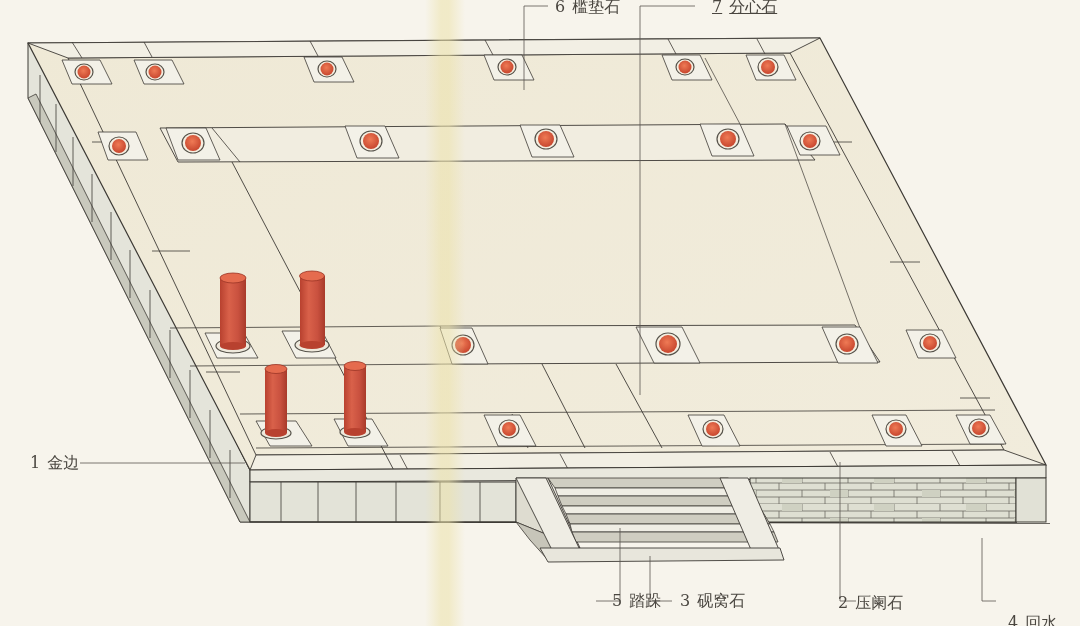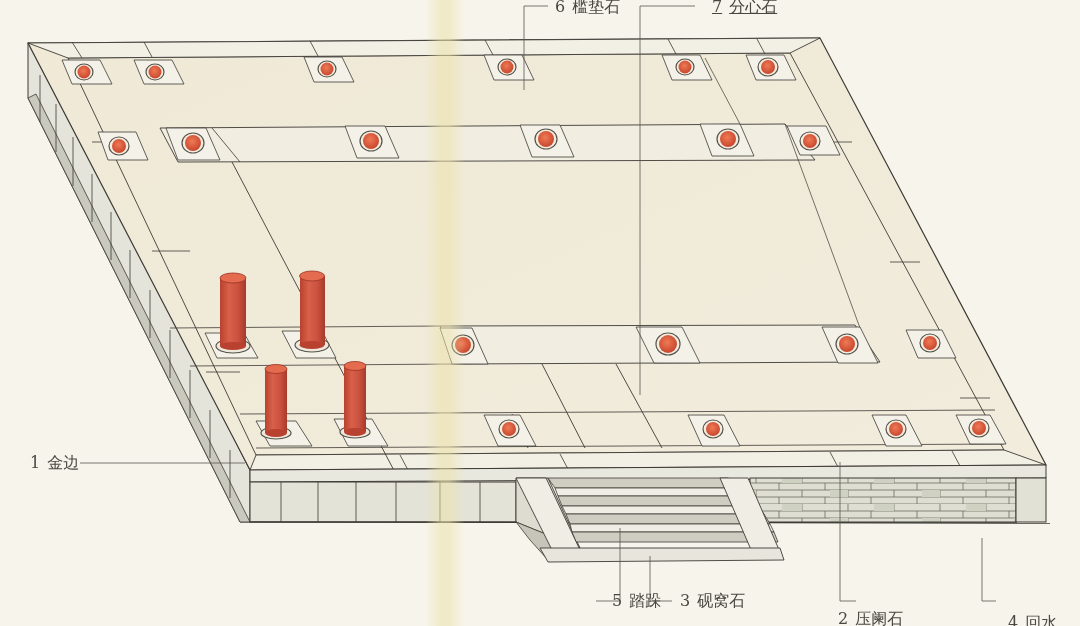--- a/index.html
+++ b/index.html
@@ -305,19 +305,19 @@
   </div>
   <div class="label" style="left:712px; top:0px;text-decoration:underline;">
     <span class="num">7</span><span>分心石</span>
   </div>
   <div class="label" style="left:572px; top:594px;margin-left:40px;">
     <span class="num">5</span><span>踏跺</span>
   </div>
   <div class="label" style="left:680px; top:594px;">
     <span class="num">3</span><span>砚窝石</span>
   </div>
-  <div class="label" style="left:838px; top:612px;text-align:center;">
+  <div class="label" style="left:838px; top:596px;text-align:center;">
     <span class="num">2</span><span>压阑石</span>
   </div>
   <div class="label" style="left:1008px; top:616px;">
     <span class="num">4</span><span>回水</span>
   </div>
 </div>
 
 </body></html>

